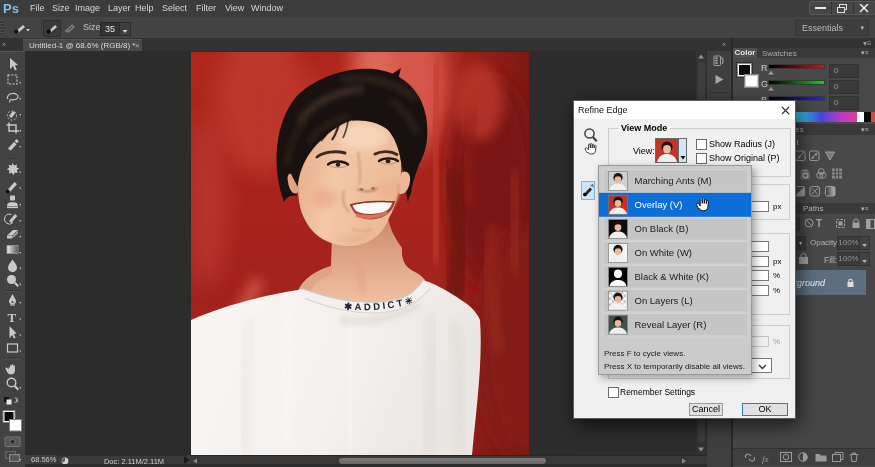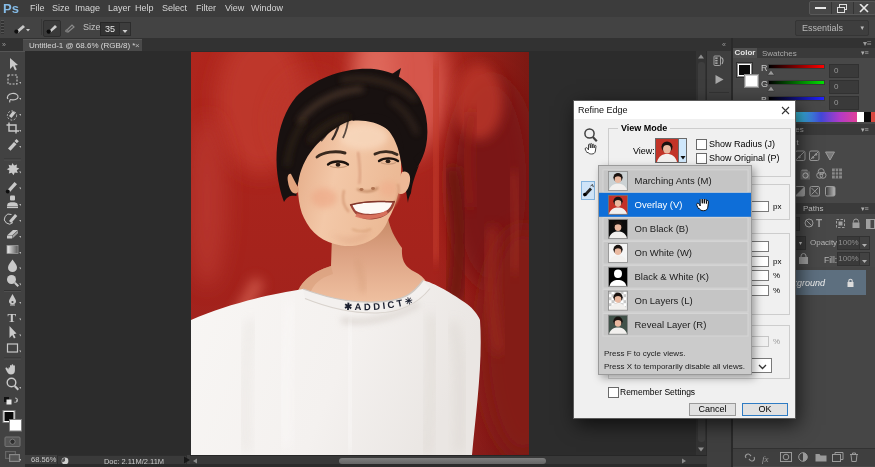--- a/index.html
+++ b/index.html
@@ -655,21 +655,21 @@
   <div class="a" style="left:175px;top:235px;width:20px;height:11px;background:#f0f0f0;border:1px solid #c6c6c6;box-sizing:border-box;"></div>
   <div class="a" style="left:199px;top:237px;color:#9a9a9a;font-size:8px;line-height:8px;">%</div>
   <div class="a" style="left:87px;top:257px;width:111px;height:15px;background:#fff;border:1px solid #7a7a7a;box-sizing:border-box;">
     <svg class="a" style="left:96px;top:4.5px;" width="9" height="6">
         <path d="M1,1 l3.5,3.5 L8,1" fill="none" stroke="#333" stroke-width="1.3"></path>
       </svg>
   </div>
 
   <div class="a" style="left:34px;top:286px;width:9px;height:9px;background:#fff;border:1px solid #6a6a6a;"></div>
   <div class="a" style="left:46px;top:287px;color:#000;font-size:8.5px;line-height:9px;">Remember Settings</div>
-  <div class="a" style="left:115px;top:302px;width:47px;height:13px;background:#e1e1e1;border:1px solid #9a9a9a;box-sizing:border-box;color:#000;font-size:9px;text-align:center;line-height:11px;">Cancel</div>
+  <div class="a" style="left:115px;top:302px;width:34px;height:13px;background:#e1e1e1;border:1px solid #9a9a9a;box-sizing:border-box;color:#000;font-size:9px;text-align:center;line-height:11px;">Cancel</div>
   <div class="a" style="left:168px;top:302px;width:46px;height:13px;background:#e1e1e1;border:1px solid #2f7cc4;box-sizing:border-box;color:#000;font-size:9px;text-align:center;line-height:11px;">OK</div>
 </div>
 
 <div class="a" style="left:591.5px;top:164.5px;width:154px;height:210.5px;background:#cbcbcb;border:1px solid #9a9a9a;box-sizing:border-box;box-shadow:3px 3px 8px rgba(0,0,0,0.35);margin-left:6px;">
   <svg class="a" style="left:0;top:0;" width="152" height="209">
     <defs>
       <g id="mini">
         <ellipse cx="9.5" cy="6" rx="4.6" ry="4.6" fill="#1a1310"></ellipse>
         <ellipse cx="9.5" cy="7.8" rx="3.3" ry="3.8" fill="#eab9a0"></ellipse>
         <path d="M5,6.5 Q6.5,2.8 9.5,2.8 Q12.5,2.8 14,6.5 Q11.8,4.8 9.5,4.8 Q7.2,4.8 5,6.5 Z" fill="#1a1310"></path>

